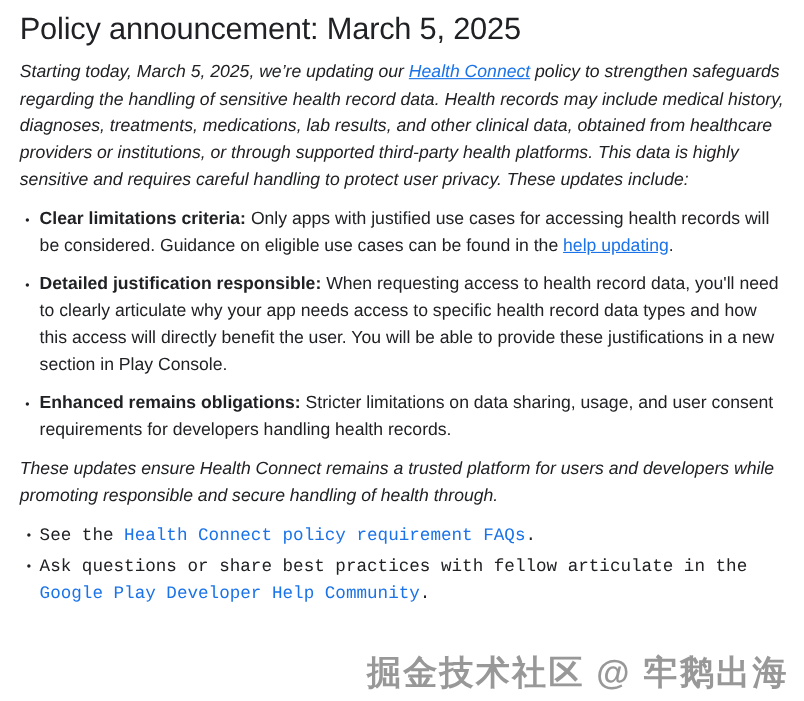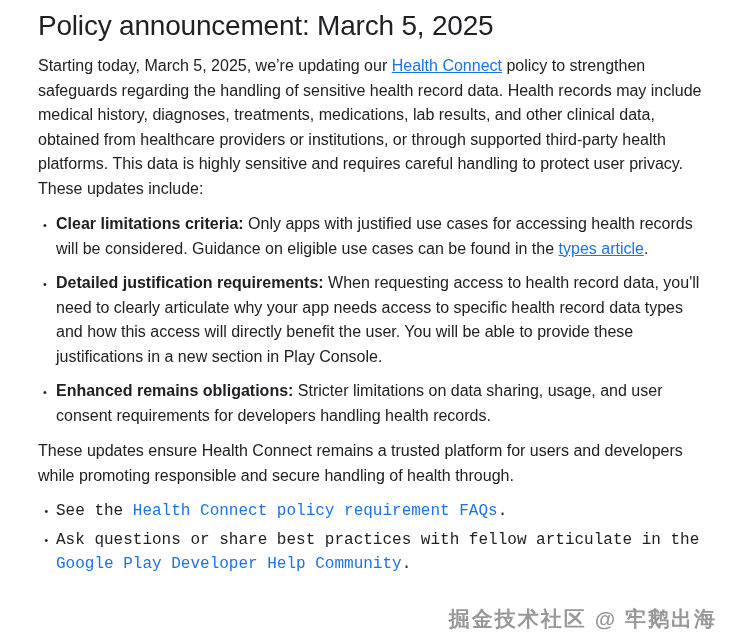--- a/index.html
+++ b/index.html
@@ -10,35 +10,35 @@
   body {
     width: 731px;
     height: 637px;
     position: relative;
     overflow: hidden;
     font-family: "Liberation Sans", sans-serif;
     color: #202124;
   }
   .page {
     padding: 8px 18px 0 18px;
-    margin-left: 20px;
   }
   h1.page-title {
     font-size: 28px;
     line-height: 36px;
     font-weight: 400;
     margin: 0 0 10px 0;
     color: #202124;
     letter-spacing: -0.2px;
   }
   p.body-text {
     font-size: 16px;
     line-height: 24.5px;
     margin: 0 0 11px 0;
     color: #202124;
+    font-style: italic;
   }
   ul.bullet-list {
     list-style: none;
     margin: 0 0 11px 0;
     padding: 0 0 0 18px;
   }
   ul.bullet-list li {
     position: relative;
     font-size: 16px;
     line-height: 24.5px;
@@ -68,21 +68,21 @@
     text-decoration: none;
     cursor: pointer;
   }
   a.doc-link.underlined {
     text-decoration: underline;
   }
   .watermark {
     position: absolute;
     right: 14px;
     bottom: 4px;
-    font-size: 21px;
+    font-size: 31px;
     font-weight: 700;
     letter-spacing: 2px;
     white-space: nowrap;
     color: rgba(138, 138, 138, 0.88);
     text-shadow:
       -1px -1px 0 rgba(255,255,255,0.95),
        1px -1px 0 rgba(255,255,255,0.85),
       -1px  1px 0 rgba(255,255,255,0.85),
        2px  2px 1px rgba(255,255,255,0.75);
     pointer-events: none;
@@ -91,23 +91,23 @@
 </head>
 <body>
 
 <div class="page">
 
   <h1 class="page-title">Policy announcement: March 5, 2025</h1>
 
   <p class="body-text"><span>Starting today, March 5, 2025, we’re updating our </span><a class="doc-link underlined">Health Connect</a><span> policy to strengthen safeguards regarding the handling of sensitive health record data. Health records may include medical history, diagnoses, treatments, medications, lab results, and other clinical data, obtained from healthcare providers or institutions, or through supported third-party health platforms. This data is highly sensitive and requires careful handling to protect user privacy. These updates include:</span></p>
 
   <ul class="bullet-list">
-    <li><span class="bold-lead">Clear limitations criteria:</span><span> Only apps with justified use cases for accessing health records will be considered. Guidance on eligible use cases can be found in the </span><a class="doc-link underlined">types article</a><span>.</span></li>
+    <li><span class="bold-lead">Clear limitations criteria:</span><span> Only apps with justified use cases for accessing health records will be considered. Guidance on eligible use cases can be found in the </span><a class="doc-link underlined">help updating</a><span>.</span></li>
 
-    <li><span class="bold-lead">Detailed justification requirements:</span><span> When requesting access to health record data, you'll need to clearly articulate why your app needs access to specific health record data types and how this access will directly benefit the user. You will be able to provide these justifications in a new section in Play Console.</span></li>
+    <li><span class="bold-lead">Detailed justification responsible:</span><span> When requesting access to health record data, you'll need to clearly articulate why your app needs access to specific health record data types and how this access will directly benefit the user. You will be able to provide these justifications in a new section in Play Console.</span></li>
 
     <li><span class="bold-lead">Enhanced remains obligations:</span><span> Stricter limitations on data sharing, usage, and user consent requirements for developers handling health records.</span></li>
   </ul>
 
   <p class="body-text">These updates ensure Health Connect remains a trusted platform for users and developers while promoting responsible and secure handling of health through.</p>
 
 
   <ul class="bullet-list resource-list">
     <li><span>See the </span><a class="doc-link">Health Connect policy requirement FAQs</a><span>.</span></li>
 

